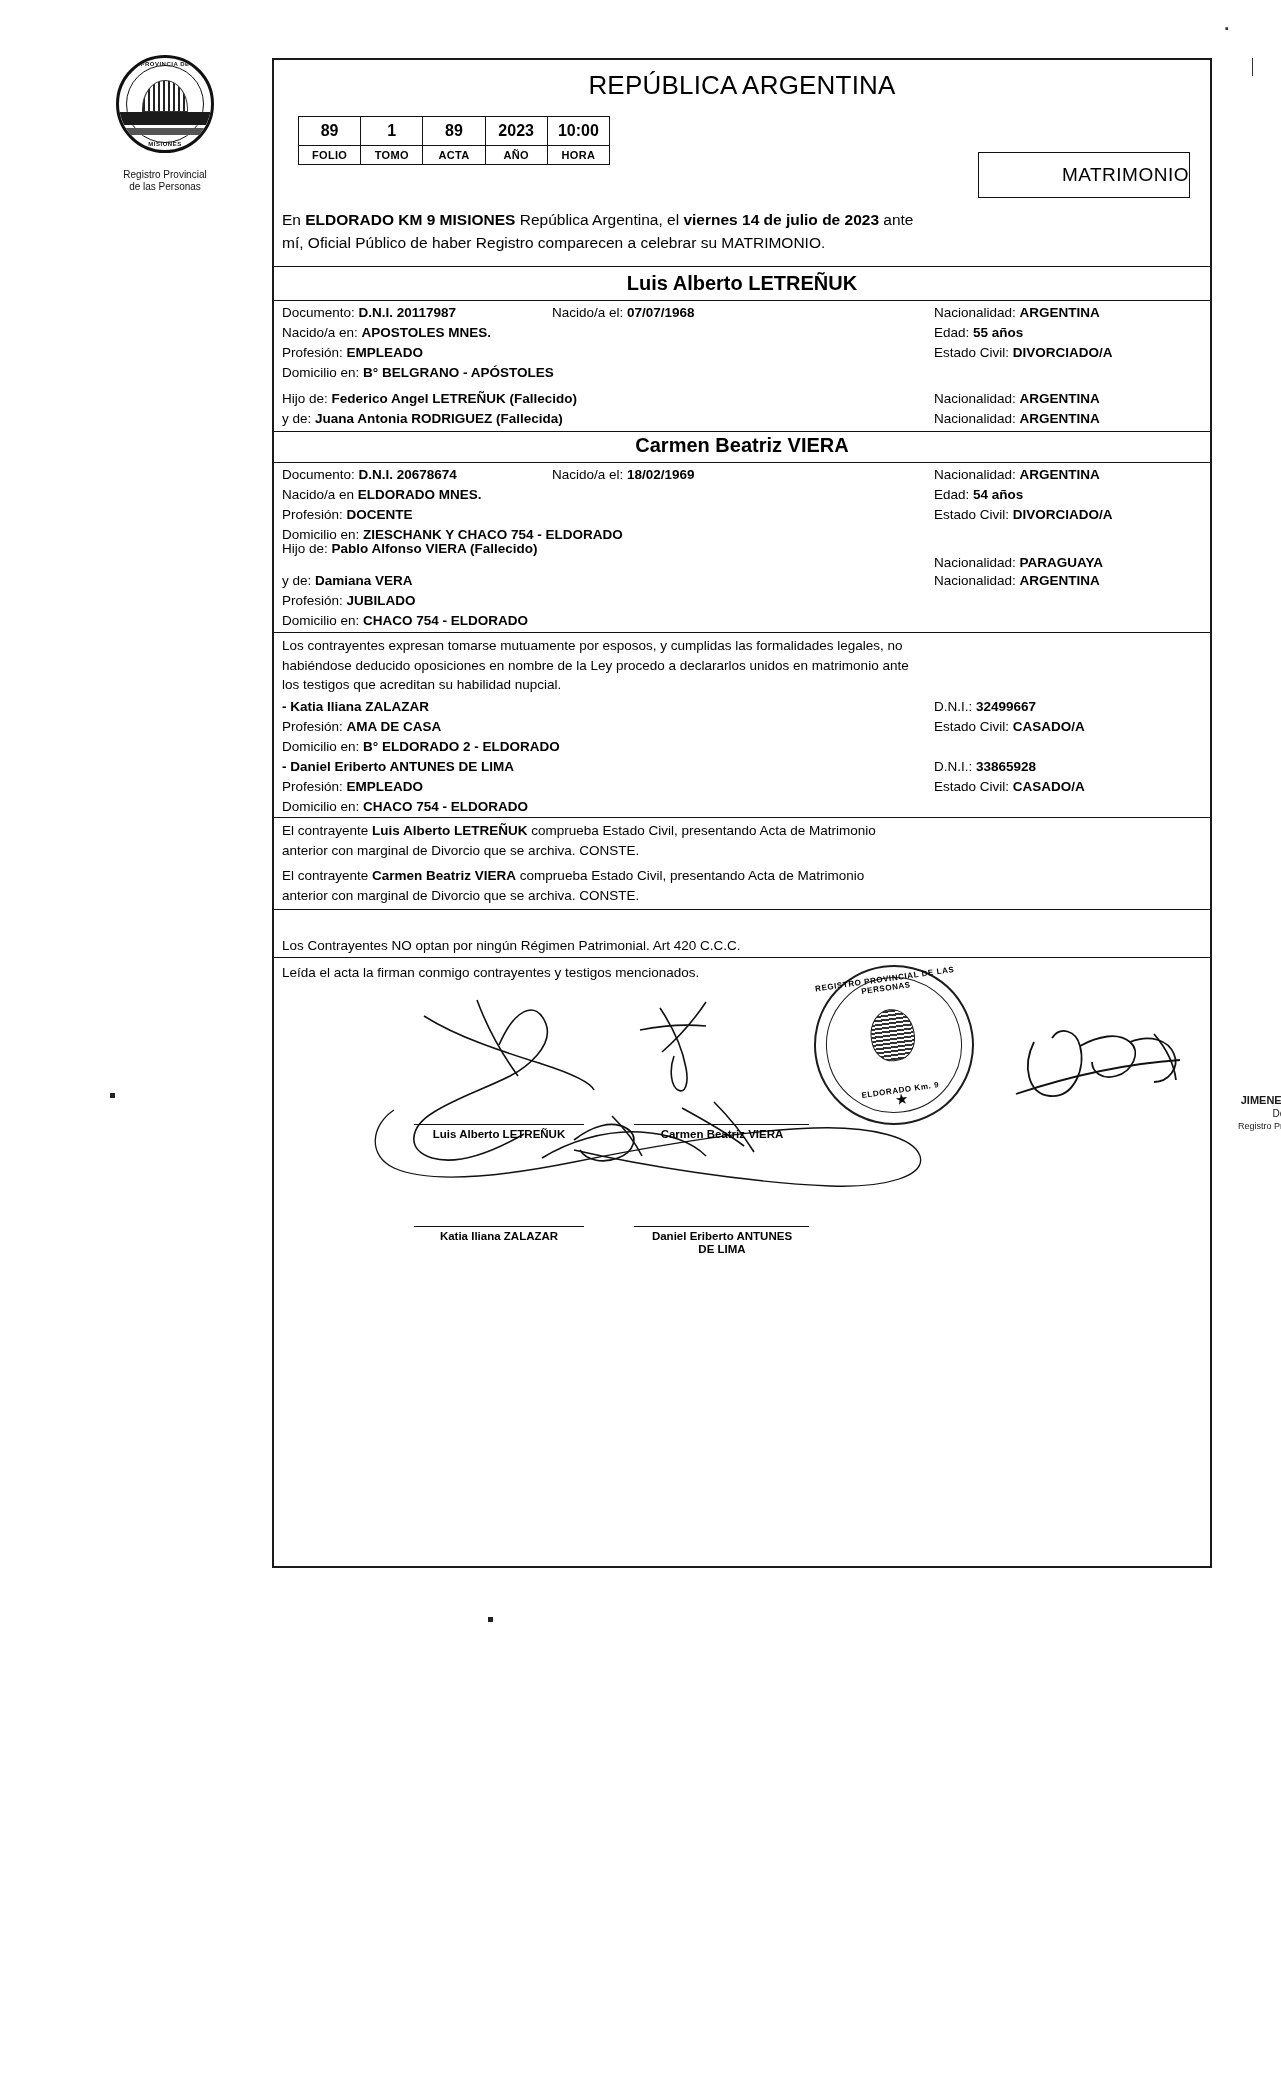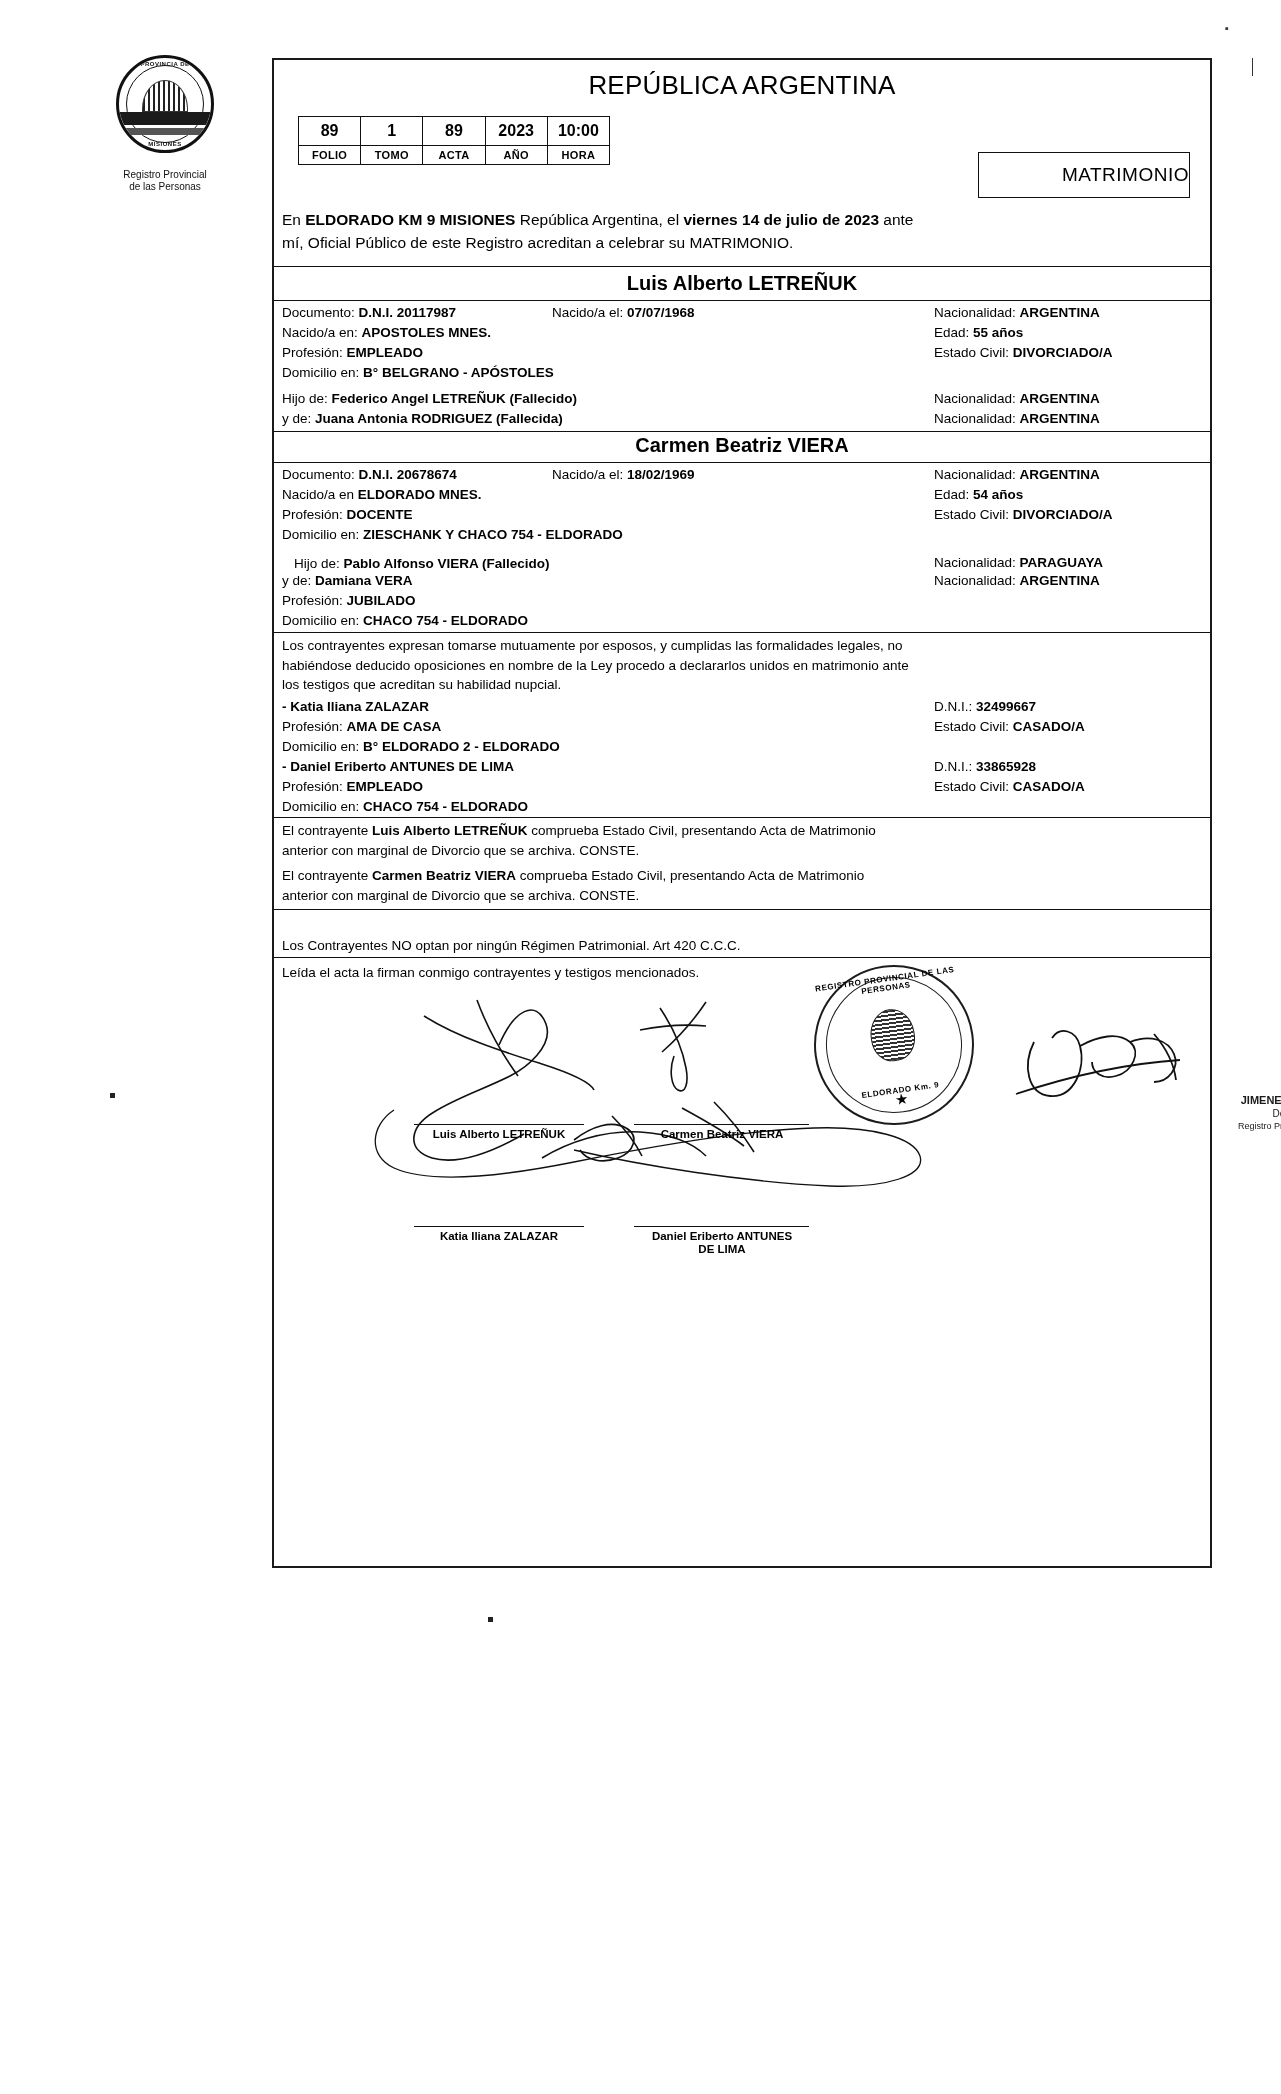--- a/index.html
+++ b/index.html
@@ -344,21 +344,21 @@
           <td class="lbl">HORA</td>
         </tr>
       </tbody>
         </table>
     </div>
 
     <div class="matrimonio-box">MATRIMONIO</div>
 
     <div class="intro">
       <span>En </span><b>ELDORADO KM 9 MISIONES</b><span> República Argentina, el </span><b>viernes 14 de julio de 2023</b><span> ante</span><br>
-      <span>mí, Oficial Público de este Registro acreditan a celebrar su MATRIMONIO.</span>
+      <span>mí, Oficial Público de haber Registro comparecen a celebrar su MATRIMONIO.</span>
     </div>
 
     <div class="hr-full" style="top:206px;"></div>
 
     <div class="person-name" style="top:212px;">Luis Alberto LETREÑUK</div>
     <div class="hr-full" style="top:240px;"></div>
 
     <div class="row col-l" style="top:244px;">
       <span>Documento: </span><b>D.N.I. 20117987</b>
     </div>
@@ -426,21 +426,21 @@
       <span>Profesión: </span><b>DOCENTE</b>
     </div>
     <div class="row col-r" style="top:446px;">
       <span>Estado Civil: </span><b>DIVORCIADO/A</b>
     </div>
 
     <div class="row col-l" style="top:466px;">
       <span>Domicilio en: </span><b>ZIESCHANK Y CHACO 754 - ELDORADO</b>
     </div>
 
-    <div class="row col-l" style="top:495px;margin-left:12px;">
+    <div class="row col-l" style="top:480px;">
       <span>Hijo de: </span><b>Pablo Alfonso VIERA (Fallecido)</b>
     </div>
     <div class="row col-r" style="top:494px;">
       <span>Nacionalidad: </span><b>PARAGUAYA</b>
     </div>
 
     <div class="row col-l" style="top:512px;">
       <span>y de: </span><b>Damiana VERA</b>
     </div>
     <div class="row col-r" style="top:512px;">

